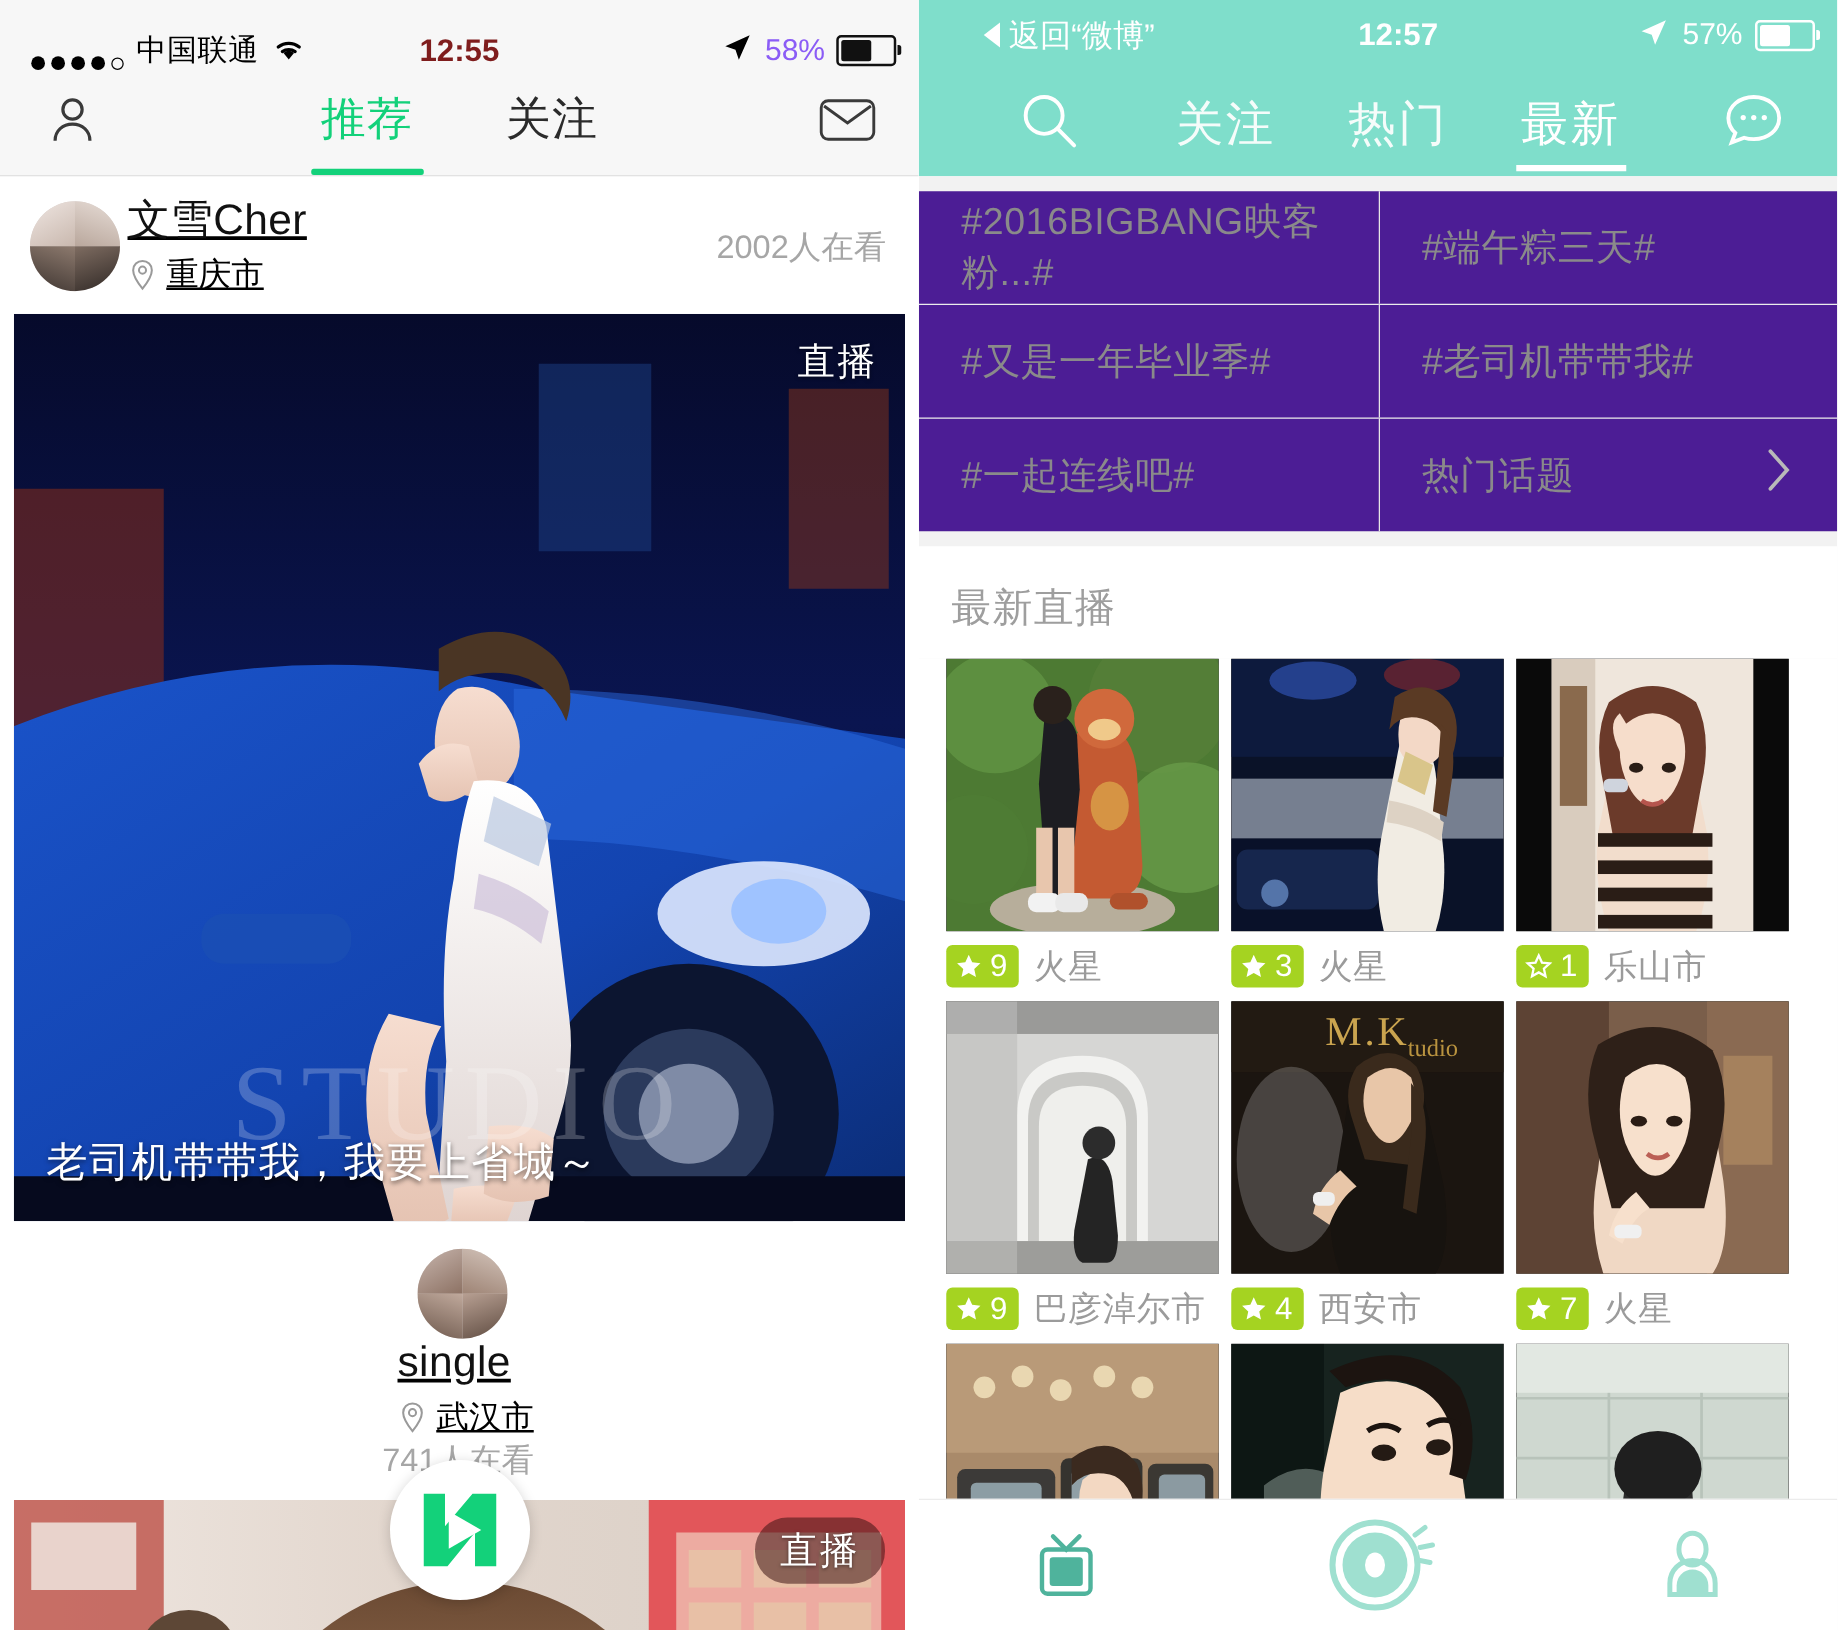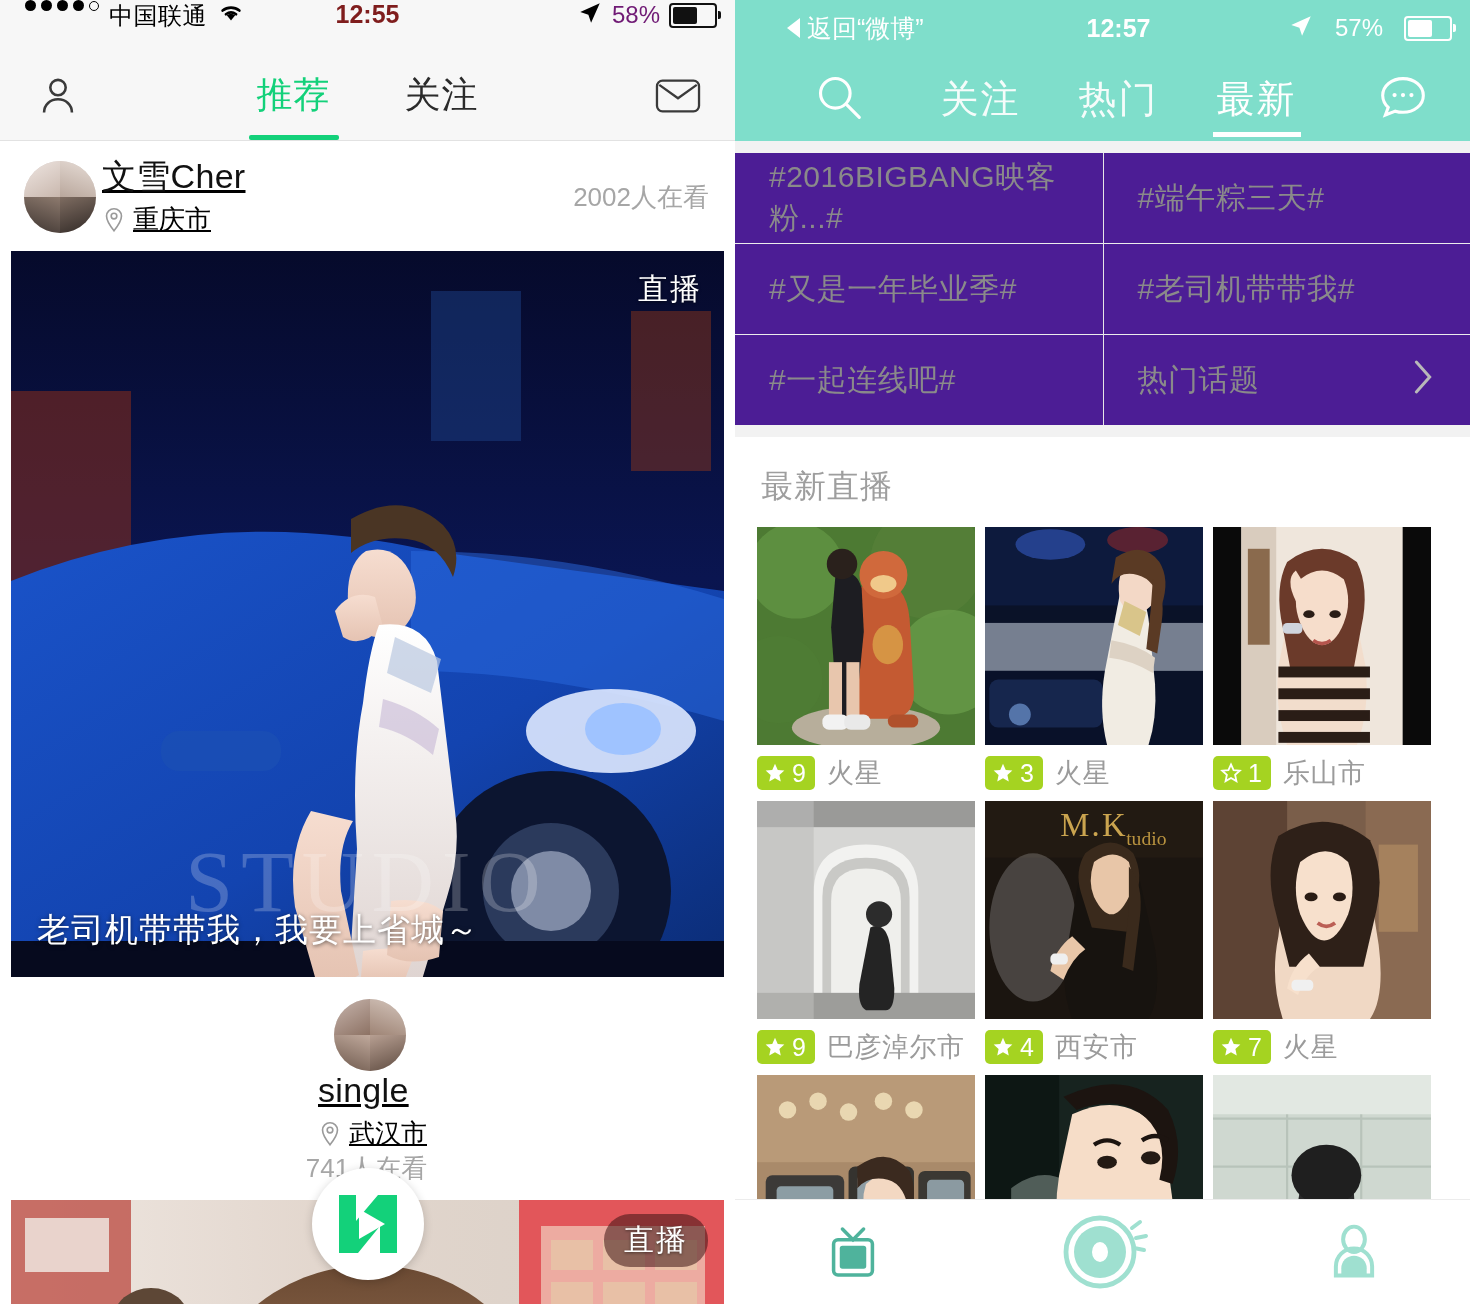--- a/index.html
+++ b/index.html
@@ -6,29 +6,29 @@
   body{
     width:1470px;height:1304px;overflow:hidden;
     font-family:"Liberation Sans","DejaVu Sans",sans-serif;
     background:#ffffff;
     -webkit-font-smoothing:antialiased;
   }
   .screens{display:flex;width:1470px;height:1304px;}
   .panel{position:relative;width:735px;height:1304px;overflow:hidden;background:#fff;}
 
   
-  .l-status{height:56px;background:#f7f7f7;display:flex;align-items:flex-start;position:relative;}
+  .l-status{height:56px;background:#f7f7f7;display:flex;align-items:flex-end;position:relative;}
   .l-status .dots{display:flex;align-items:center;gap:5px;margin-left:25px;}
   .dot{width:11px;height:11px;border-radius:50%;background:#000;}
   .dot.hollow{background:transparent;border:1.6px solid #000;width:8px;height:8px;}
   .carrier{font-size:24px;color:#000;margin-left:10px;letter-spacing:.5px;}
   .wifi-ic{margin-left:9px;}
   .l-clock{position:absolute;left:0;right:0;text-align:center;font-size:25px;font-weight:bold;color:#7f1d1d;}
   .l-right{position:absolute;right:18px;display:flex;align-items:center;gap:9px;}
-  .batt-pct{font-size:24px;color:#701a75;}
+  .batt-pct{font-size:24px;color:#8b5cf6;}
   .batt{width:44px;height:21px;border:2px solid #111;border-radius:4px;position:relative;display:inline-block;}
   .batt::after{content:"";position:absolute;right:-6px;top:6px;width:3px;height:8px;background:#111;border-radius:0 2px 2px 0;}
   .batt i{position:absolute;left:2px;top:2px;bottom:2px;width:55%;background:#111;border-radius:2px;display:block;}
 
   .l-nav{height:84px;background:#f7f7f7;display:flex;align-items:center;position:relative;border-bottom:1px solid #e2e2e2;}
   .l-nav .icon-left{margin-left:36px;}
   .l-tabs{position:absolute;left:0;right:0;display:flex;justify-content:center;gap:74px;align-items:flex-end;height:100%;}
   .l-tab{font-size:36px;color:#2b2b2b;position:relative;padding-bottom:20px;letter-spacing:1px;}
   .l-tab.active{color:#13d17a;}
   .l-tab.active::after{content:"";position:absolute;left:50%;transform:translateX(-50%);bottom:0;width:90px;height:5px;background:#13d17a;border-radius:2px;}
@@ -55,21 +55,21 @@
            width:112px;height:112px;border-radius:50%;background:#fff;
            display:flex;align-items:center;justify-content:center;box-shadow:0 2px 10px rgba(0,0,0,.18);z-index:20;}
 
   
   .r-head{background:#7fdecb;padding-left:32px;}
   .r-status{height:56px;display:flex;align-items:center;position:relative;color:#fff;}
   .r-back{display:flex;align-items:center;margin-left:20px;font-size:25px;color:#fff;}
   .r-back .tri{width:0;height:0;border-top:10px solid transparent;border-bottom:10px solid transparent;
                border-right:13px solid #fff;margin-right:7px;}
   .r-clock{position:absolute;left:0;right:0;text-align:center;font-size:25px;font-weight:bold;color:#fff;}
-  .r-right{position:absolute;right:18px;display:flex;align-items:center;gap:21px;color:#fff;}
+  .r-right{position:absolute;right:18px;display:flex;align-items:center;gap:10px;color:#fff;}
   .batt-w{width:44px;height:21px;border:2px solid #fff;border-radius:4px;position:relative;}
   .batt-w::after{content:"";position:absolute;right:-6px;top:6px;width:3px;height:8px;background:#fff;border-radius:0 2px 2px 0;}
   .batt-w i{position:absolute;left:2px;top:2px;bottom:2px;width:54%;background:#fff;border-radius:2px;display:block;}
 
   .r-nav{height:85px;display:flex;align-items:center;position:relative;}
   .r-nav .s-icon{margin-left:48px;}
   .r-tabs{position:absolute;left:0;right:0;display:flex;justify-content:center;gap:58px;align-items:flex-end;height:100%;}
   .r-tab{font-size:38px;color:#fff;padding-bottom:16px;position:relative;letter-spacing:2px;opacity:.92;}
   .r-tab.active{opacity:1;font-weight:normal;}
   .r-tab.active::after{content:"";position:absolute;left:50%;transform:translateX(-50%);bottom:4px;

